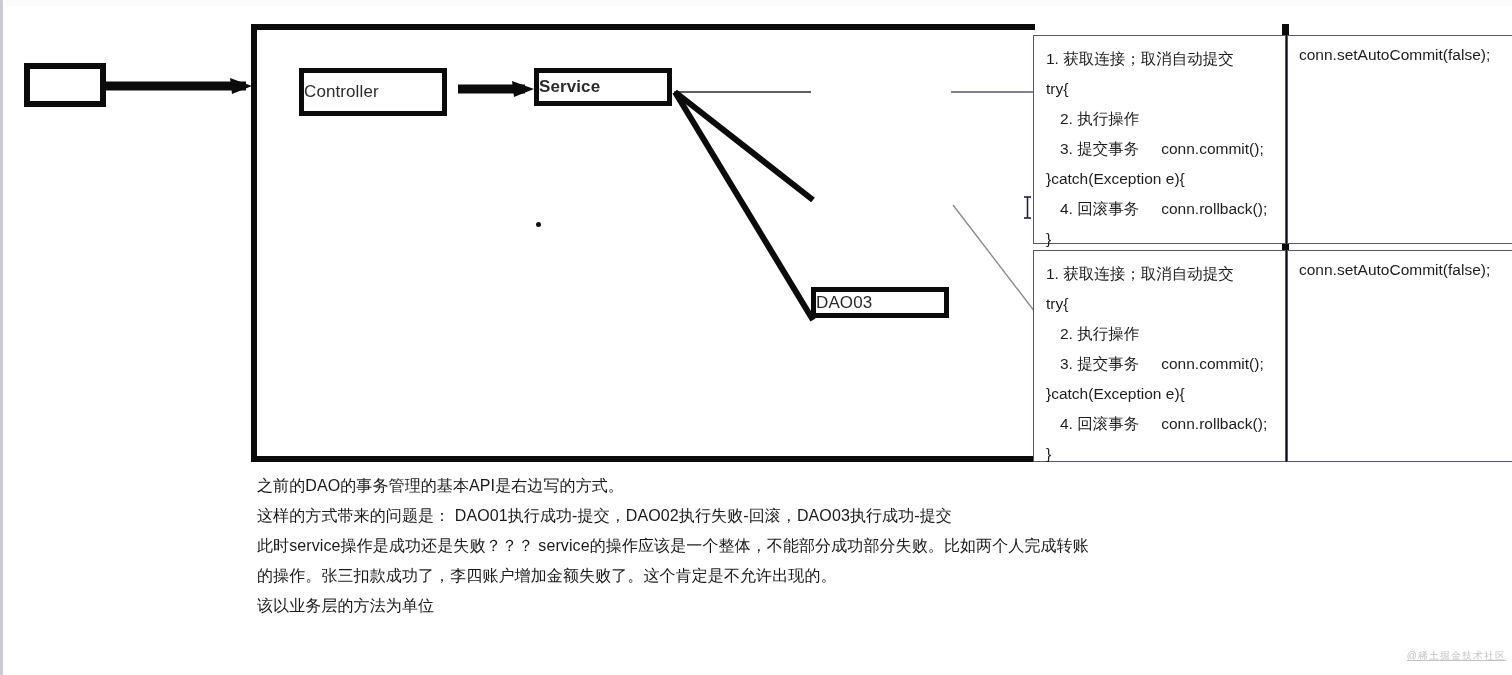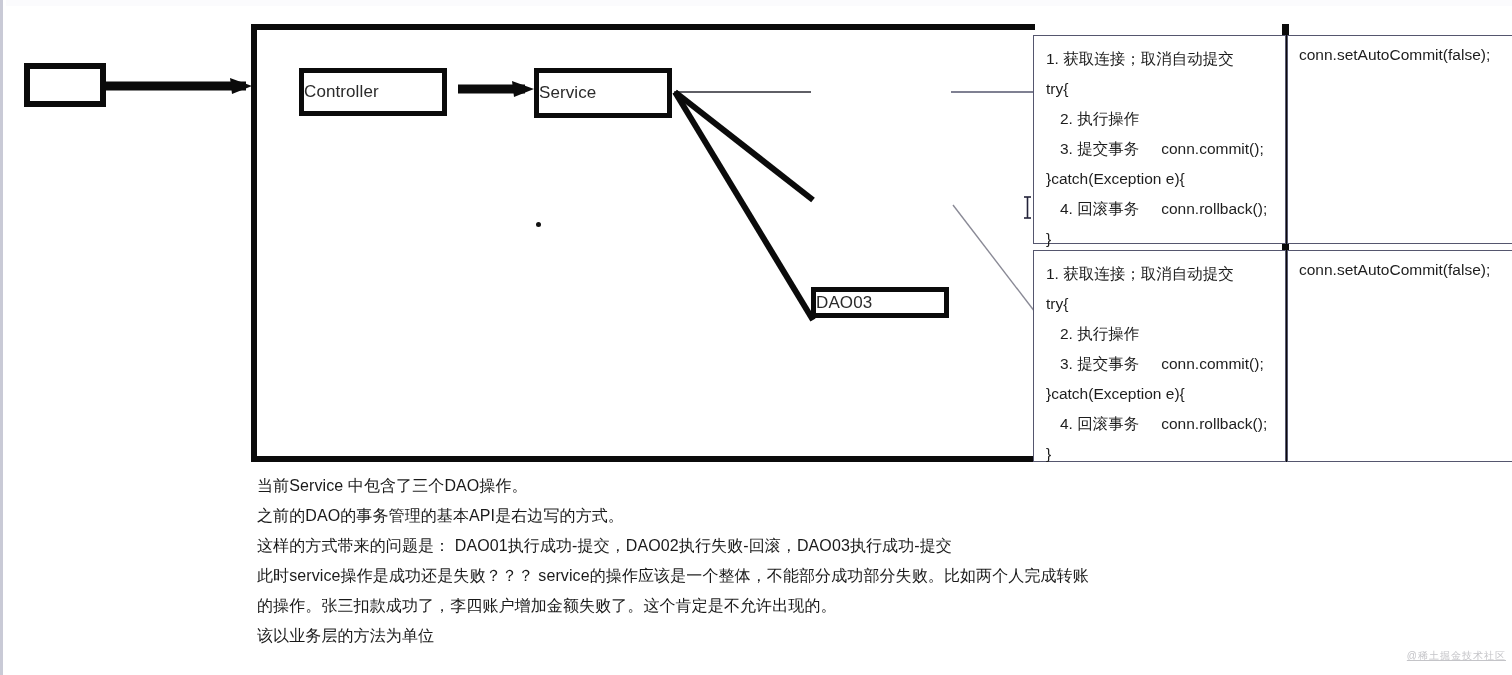--- a/index.html
+++ b/index.html
@@ -41,21 +41,21 @@
     display: flex;
     align-items: center;
     font-size: 17px;
     color: #2b2b2b;
     letter-spacing: 0.1px;
   }
   .node.empty { padding-left: 0; border-width: 6px; }
 
   #node-input    { left: 21px;  top: 63px;  width: 82px;  height: 44px; }
   #node-controller { left: 296px; top: 68px; width: 148px; height: 48px; }
-  #node-service  { left: 531px; top: 68px;  width: 138px; height: 50px; }
+  #node-service  { left: 531px; top: 68px;  width: 138px; height: 38px; font-weight: bold; }
   #node-dao01    { left: 808px; top: 66px;  width: 140px; height: 51px; }
   #node-dao02    { left: 808px; top: 177px; width: 140px; height: 48px; }
   #node-dao03    { left: 808px; top: 287px; width: 138px; height: 31px; }
 
   
   #container-box {
     position: absolute;
     left: 248px; top: 24px;
     width: 784px; height: 438px;
     border: 6px solid #0b0b0b;
@@ -213,21 +213,20 @@
   </div>
 
   <div class="side-panel" id="side-panel-1">
     <span>conn.setAutoCommit(false);</span>
   </div>
   <div class="side-panel" id="side-panel-2">
     <span>conn.setAutoCommit(false);</span>
   </div>
 
   <div id="notes">
-    <span class="note-line">当前Service 中包含了三个DAO操作。</span>
     <span class="note-line">之前的DAO的事务管理的基本API是右边写的方式。</span>
     <span class="note-line">这样的方式带来的问题是： DAO01执行成功-提交，DAO02执行失败-回滚，DAO03执行成功-提交</span>
     <span class="note-line">此时service操作是成功还是失败？？？  service的操作应该是一个整体，不能部分成功部分失败。比如两个人完成转账</span>
     <span class="note-line">的操作。张三扣款成功了，李四账户增加金额失败了。这个肯定是不允许出现的。</span>
     <span class="note-line">该以业务层的方法为单位</span>
   </div>
 
   <div id="canvas-dot"></div>
   <div id="text-cursor"><svg width="9" height="23" viewBox="0 0 9 23">
         <line x1="4.5" y1="1" x2="4.5" y2="22" stroke="#23233a" stroke-width="1.6"></line>

